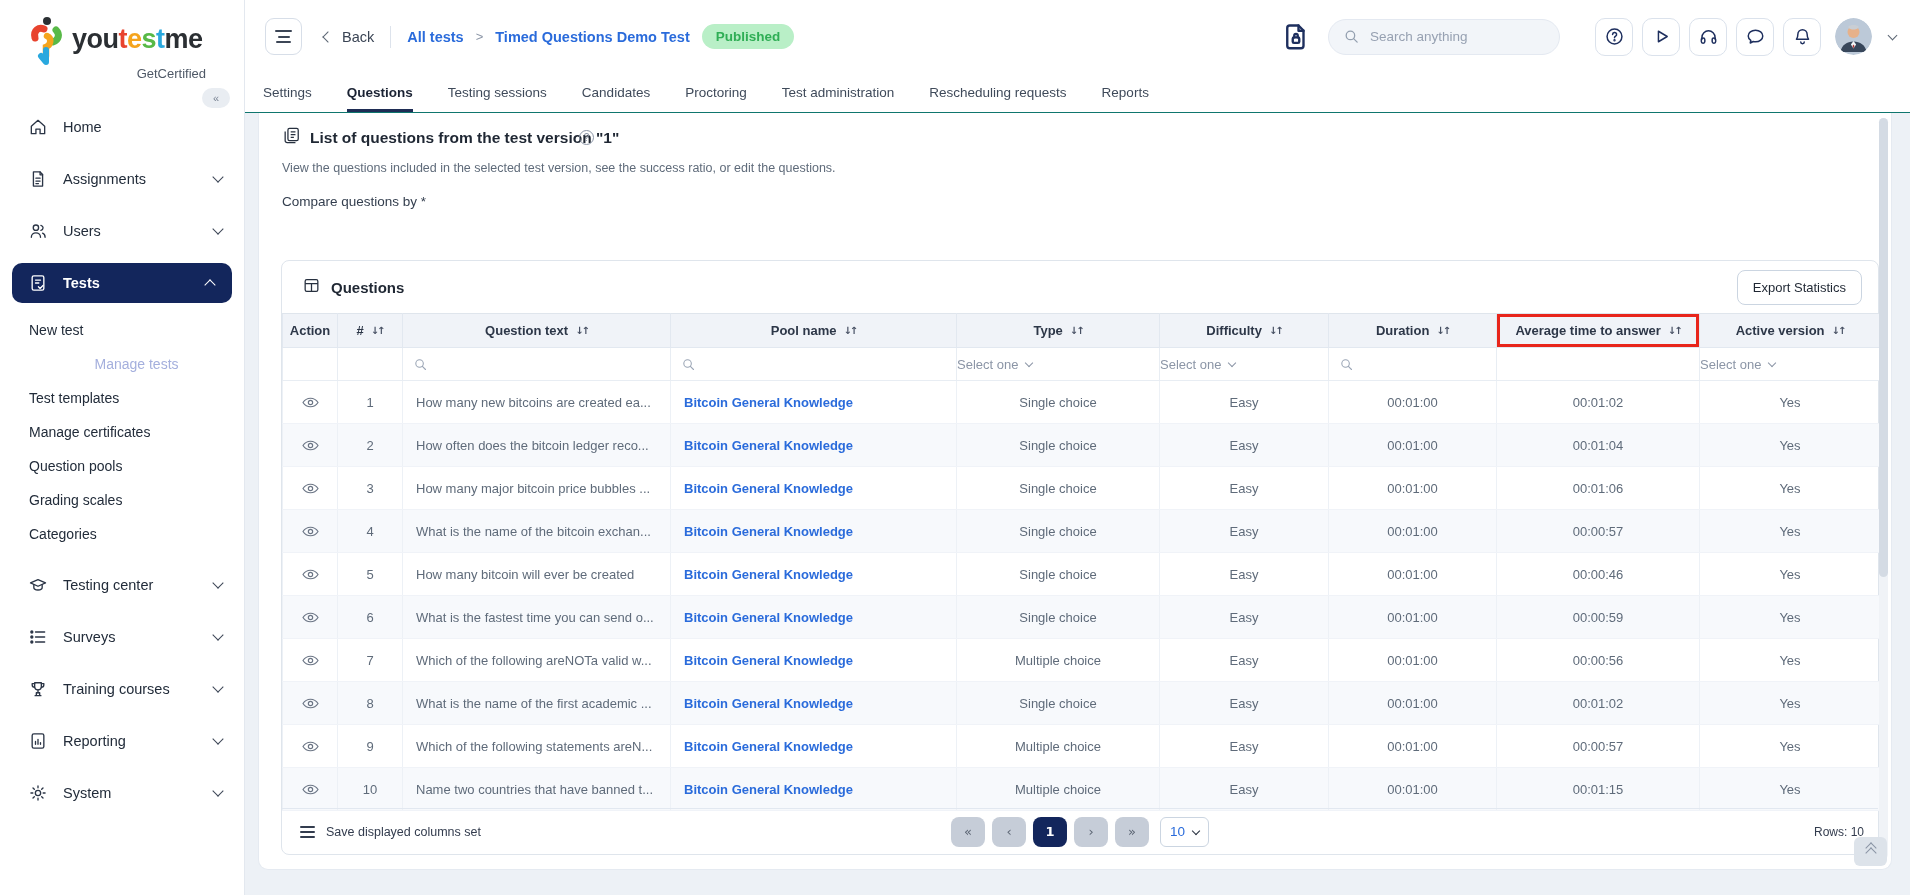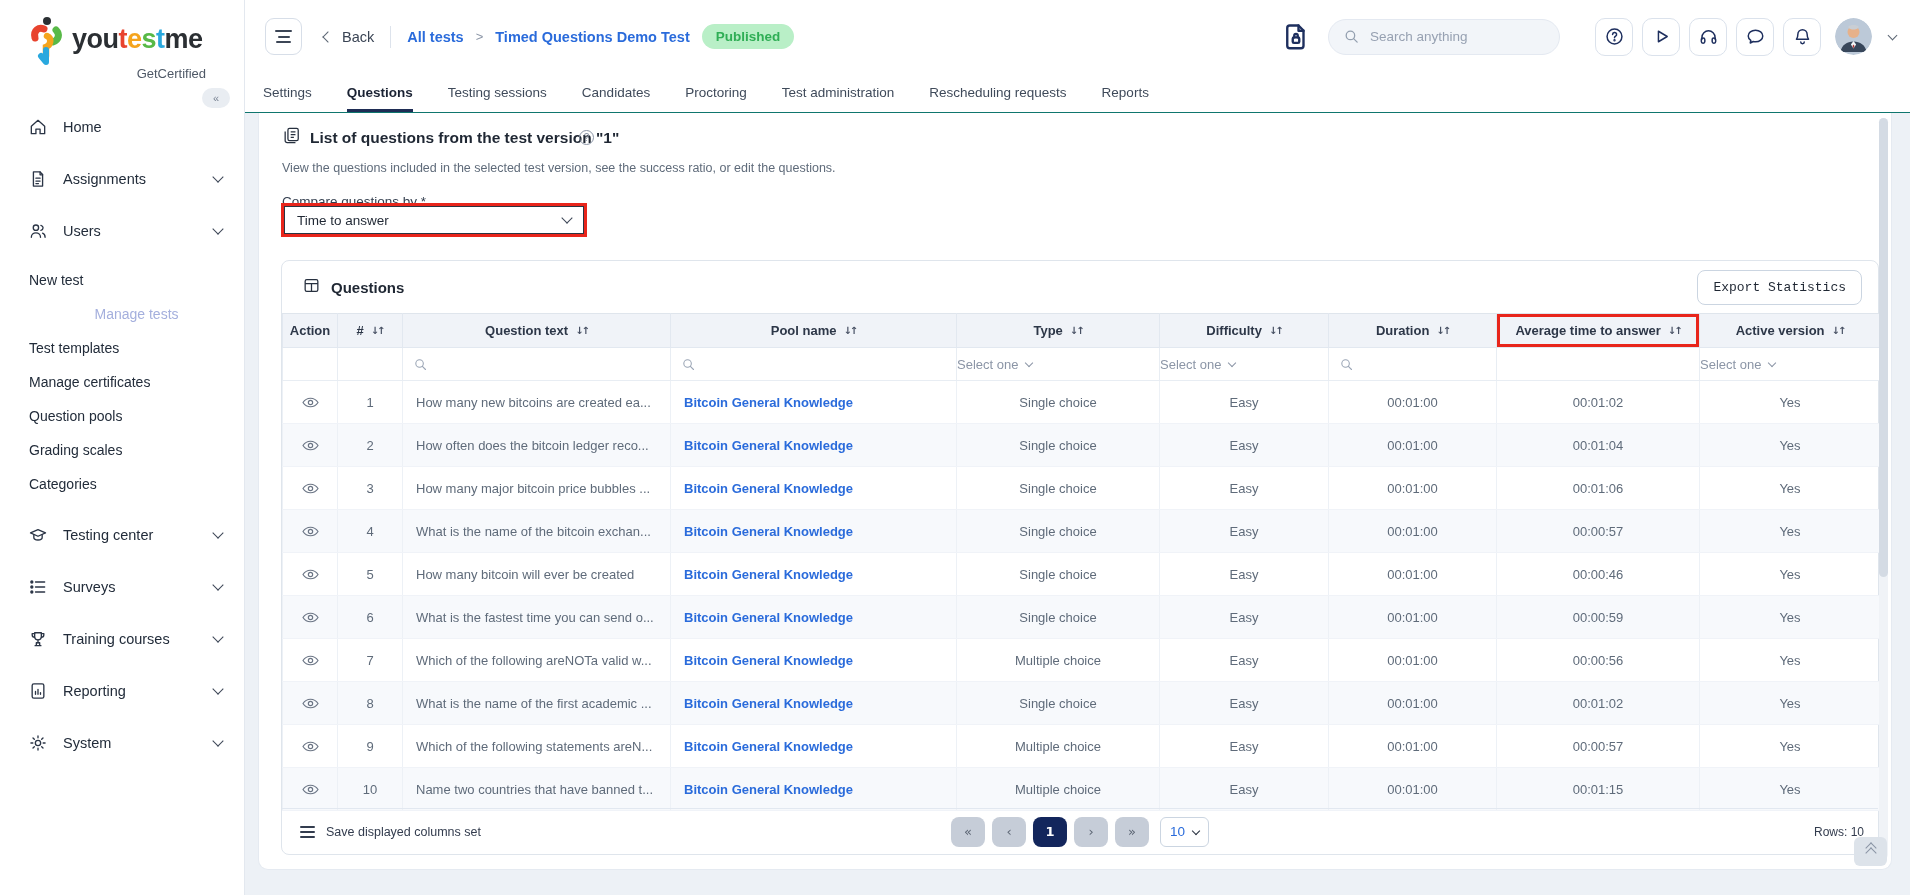--- a/index.html
+++ b/index.html
@@ -71,21 +71,21 @@
   .compare-help { position:absolute; left:320px; top:17px; width:15px; height:15px; border:1.4px solid #8b95a6; border-radius:50%; color:#8b95a6; font-size:10px; display:flex; align-items:center; justify-content:center; cursor:pointer; }
   .compare-select-wrap { position:absolute; left:22px; top:90px; width:306px; height:34px; border:3px solid #e8251b; display:flex; align-items:center; }
   .compare-select { flex:1; height:100%; border:1px solid #2a3442; display:flex; align-items:center; padding:0 12px; font-size:13.5px; color:#1f2733; cursor:pointer; background:#fff; }
   .compare-select .chev { margin-left:auto; border-color:#3c4656; }
 
   
   .panel { position:absolute; left:22px; top:147px; width:1598px; height:595px; border:1px solid #dfe5ec; border-radius:8px; background:#fff; }
   .panel-header { height:52px; display:flex; align-items:center; padding:0 16px 0 20px; }
   .panel-header .picon svg { width:19px; height:19px; stroke:#27303f; fill:none; stroke-width:1.6; stroke-linejoin:round; margin-right:10px; }
   .panel-title { font-size:15px; font-weight:700; color:#1f2733; }
-  .export-btn { margin-left:auto; border:1px solid #cbd5e1; border-radius:8px; background:#fff; padding:9px 15px; font-size:13px; color:#1f2733; font-family:Liberation Mono, monospace; cursor:pointer; }
+  .export-btn { margin-left:auto; border:1px solid #cbd5e1; border-radius:8px; background:#fff; padding:9px 15px; font-size:13px; color:#1f2733; font-family:Liberation Sans, sans-serif; cursor:pointer; }
 
   table.qtable { width:100%; border-collapse:collapse; table-layout:fixed; }
   .qtable th { height:34px; background:#f0f3f8; border:1px solid #e2e8f0; border-top:1px solid #dfe5ec; font-size:13px; font-weight:700; color:#2d3748; text-align:center; }
   .qtable th .thwrap { display:flex; align-items:center; justify-content:center; gap:7px; }
   .sort-glyph { font-size:10px; color:#475063; letter-spacing:-2px; font-family:"DejaVu Sans",sans-serif; }
   .qtable th.hl { box-shadow:inset 0 0 0 3px #e8251b; }
   .qtable td { border-left:1px solid #edf1f6; border-right:1px solid #edf1f6; font-size:13px; color:#5f6b7a; text-align:center; height:43px; overflow:hidden; white-space:nowrap; }
   .qtable tr.filter-row td { background:#fff; height:33px; border:1px solid #e8edf3; }
   .filter-cell { display:flex; align-items:center; padding:0 10px; }
   .filter-cell svg { width:15px; height:15px; stroke:#9aa5b5; fill:none; stroke-width:1.7; stroke-linecap:round; }
@@ -150,20 +150,29 @@
     <div class="nav-item">
       <span class="nicon"><svg viewBox="0 0 24 24">
             <circle cx="9.5" cy="8" r="3.2"></circle>
             <path d="M4 19.5c0-3.2 2.5-5.2 5.5-5.2s5.5 2 5.5 5.2"></path>
             <path d="M15.5 5.2c1.5.4 2.6 1.6 2.6 3s-1.1 2.6-2.6 3"></path>
             <path d="M17.5 14.6c1.9.7 3 2.6 3 4.9"></path>
           </svg></span>
       <span class="nlabel">Users</span>
       <span class="chev"></span>
     </div>
+    <div class="nav-item active">
+      <span class="nicon"><svg viewBox="0 0 24 24">
+            <rect x="5" y="3.5" width="14" height="17" rx="2"></rect>
+            <path d="M9 8.5h6M9 12h4"></path>
+            <path d="M12.5 16.5l2 2 3.5-3.5"></path>
+          </svg></span>
+      <span class="nlabel">Tests</span>
+      <span class="chev up"></span>
+    </div>
     <div class="subnav">
       <div class="sub-item">New test</div>
       <div class="sub-item current">Manage tests</div>
       <div class="sub-item">Test templates</div>
       <div class="sub-item">Manage certificates</div>
       <div class="sub-item">Question pools</div>
       <div class="sub-item">Grading scales</div>
       <div class="sub-item">Categories</div>
     </div>
     <div class="nav-item">
@@ -327,26 +336,20 @@
               <rect x="7.5" y="3" width="13" height="15.5" rx="2"></rect>
               <path d="M11 7.5h6M11 11h6M11 14.5h4"></path>
               <path d="M4 7v11.5A2.5 2.5 0 0 0 6.5 21H17"></path>
             </svg></span>
         <span class="page-title">List of questions from the test version "1"</span>
       </div>
       <div class="page-subtitle">View the questions included in the selected test version, see the success ratio, or edit the questions.</div>
 
       <div class="compare-row">Compare questions by *</div>
       <div class="compare-help">?</div>
-      <div class="compare-select-wrap">
-        <div class="compare-select">
-          <span>Time to answer</span>
-          <span class="chev"></span>
-        </div>
-      </div>
 
       <div class="panel">
         <div class="panel-header">
           <span class="picon"><svg viewBox="0 0 24 24">
                 <rect x="4" y="4.5" width="16" height="15" rx="2"></rect>
                 <path d="M4 9.5h16M12 9.5v10"></path>
               </svg></span>
           <span class="panel-title">Questions</span>
           <button class="export-btn">Export Statistics</button>
         </div>

